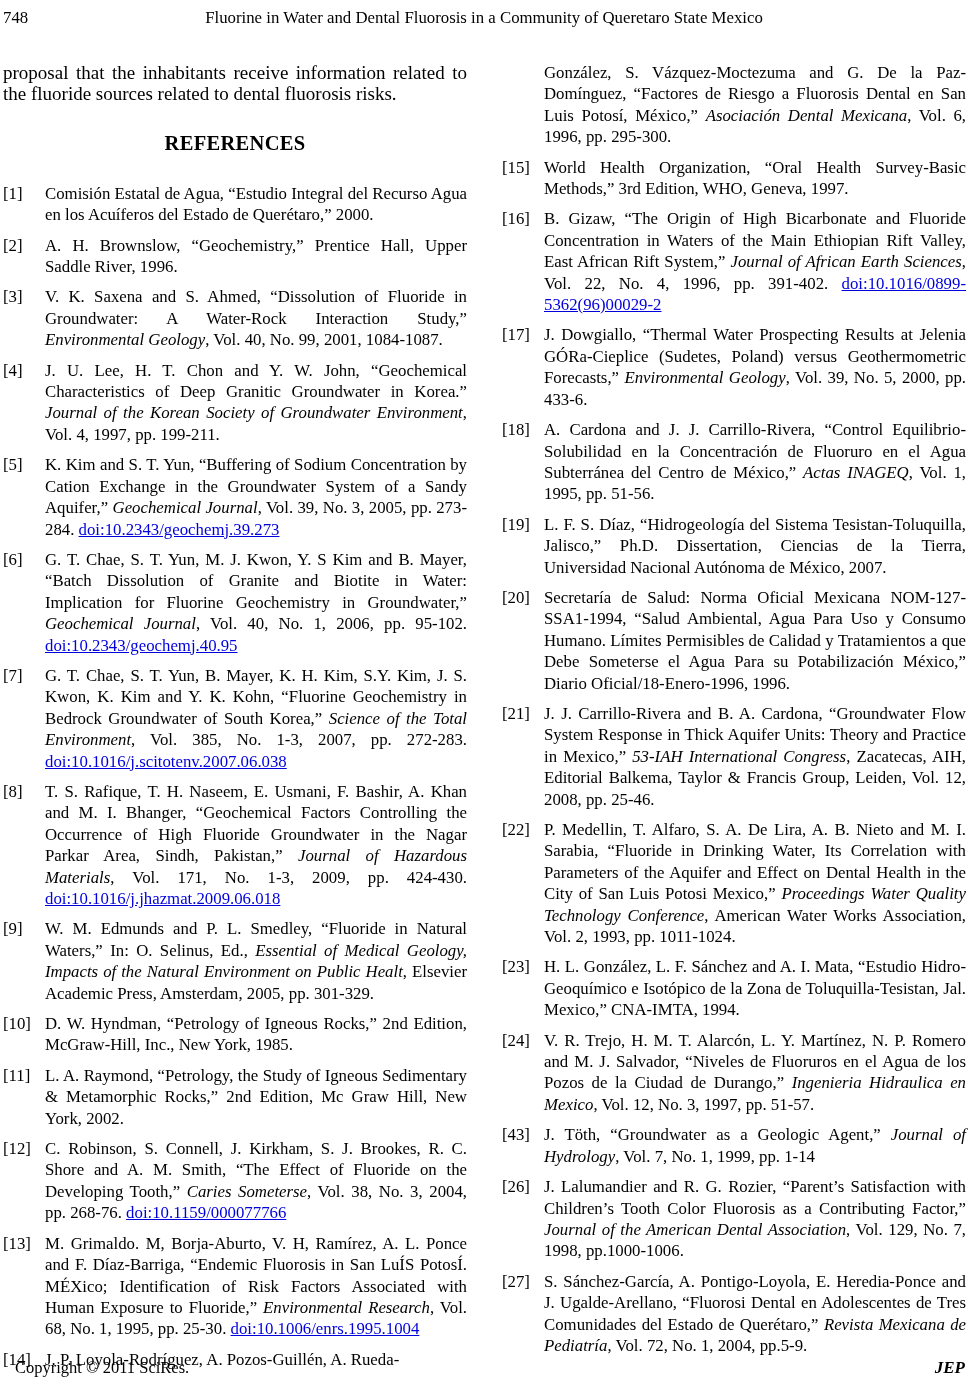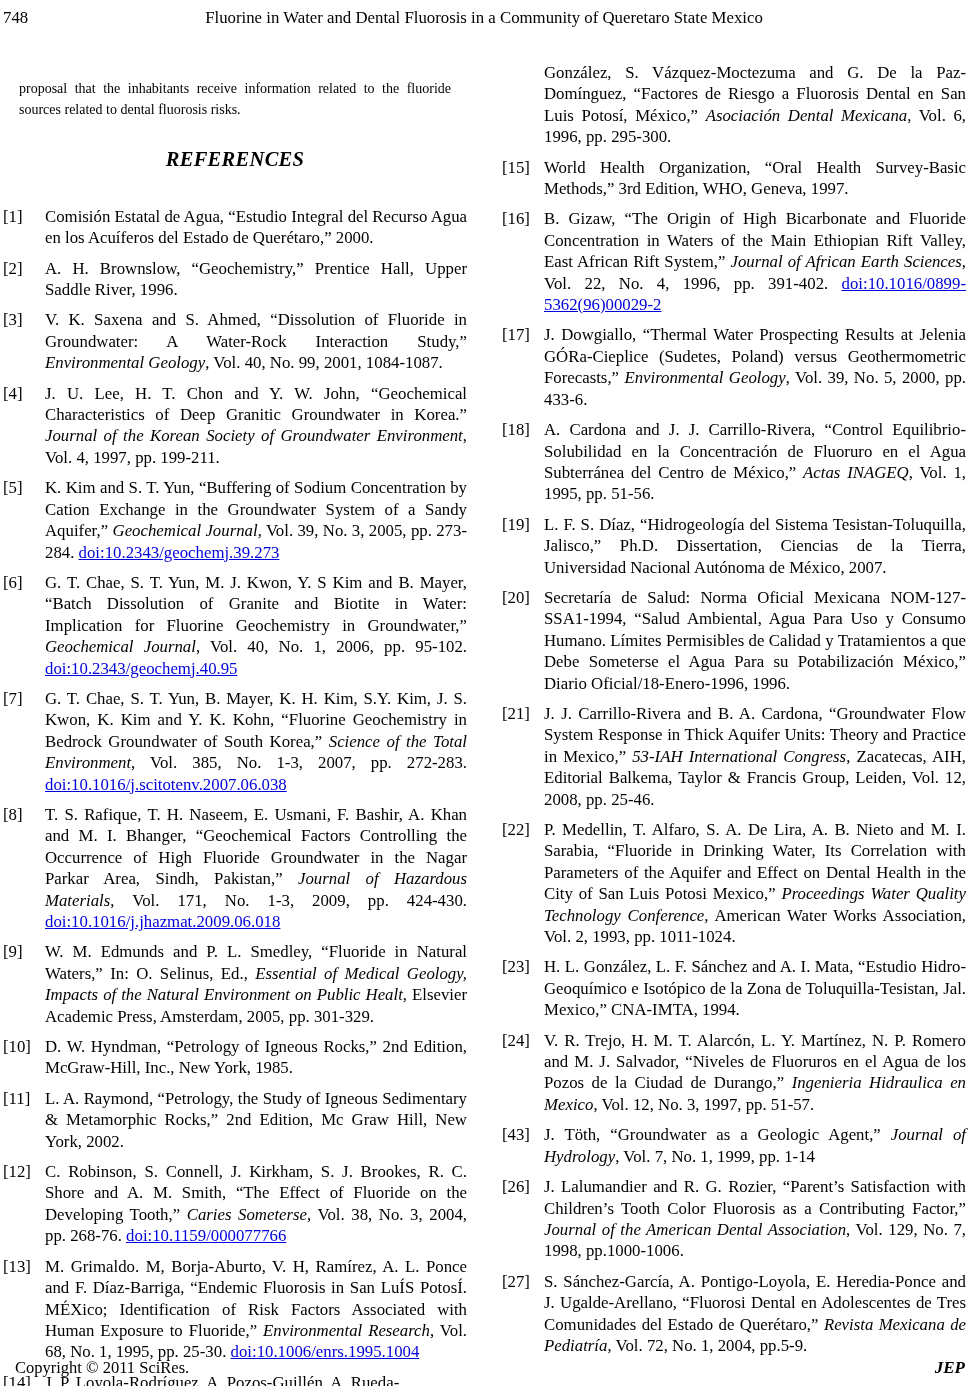--- a/index.html
+++ b/index.html
@@ -4,23 +4,23 @@
 <style>
   html,body { margin:0; padding:0; background:#ffffff; }
   body { font-family:"Liberation Serif","DejaVu Serif",serif; color:#000; }
   .page { position:relative; width:968px; height:1386px; box-sizing:border-box;
           padding:8px 3px 12px 3px; overflow:hidden; background:#fff; }
   .page-header { position:relative; height:24px; font-size:16.8px; }
   .page-num { position:absolute; left:0; top:0; }
   .running-title { display:block; text-align:center; }
   .content { display:flex; gap:35px; margin-top:30px; }
   .col { flex:0 0 464px; width:464px; }
-  .intro { margin:16px; text-align:justify; font-size:14px; line-height:21.4px; }
+  .intro { margin:0; text-align:justify; font-size:19px; line-height:21.4px; }
   .refs-heading { font-size:20.5px; font-weight:bold; text-align:center;
-                  margin:27px 0 35px 0; letter-spacing:0.3px;font-style:italic; }
+                  margin:27px 0 28px 0; letter-spacing:0.3px; }
   .ref { display:flex; margin-bottom:9px; font-size:16.8px; line-height:21.4px; }
   .ref-label { flex:0 0 42px; }
   .ref-body { flex:1; text-align:justify; }
   .ref-body em { font-style:italic; }
   a.doi { text-decoration:underline; cursor:pointer; }
   .page-footer { position:absolute; left:15px; right:3px; bottom:8px;
                  display:flex; justify-content:space-between; font-size:16.5px; }
   .jep { font-weight:bold; font-style:italic; font-size:17px;margin-left:24px; }
 </style>
 </head>

